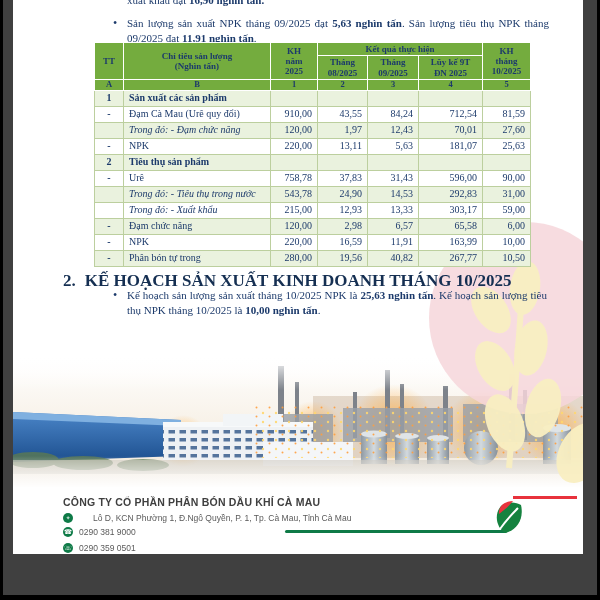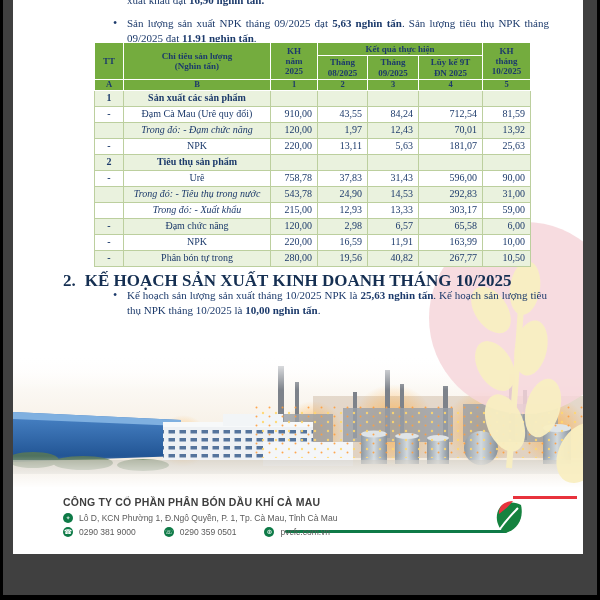--- a/index.html
+++ b/index.html
@@ -43,21 +43,21 @@
     vertical-align:middle;
   }
   .prod-table td{
     border:1px solid #bccf9e;color:#1c3a6b;font-size:10px;
     padding:1px 5px;height:13px;line-height:1.25;vertical-align:middle;
   }
   .prod-table .letters th{font-size:8.5px;height:10px;padding:0 2px;}
   .prod-table tr.row-alt td{background:#eaf2de;}
   .prod-table tr.row-plain td{background:#ffffff;}
   .prod-table td.c-tt{text-align:center;font-weight:bold;}
-  .prod-table td.c-label{text-align:center;}
+  .prod-table td.c-label{text-align:left;}
   .prod-table td.c-num{text-align:right;}
   .prod-table tr.row-section td{font-weight:bold;}
   .prod-table tr.row-sub td.c-label{font-style:italic;}
   .prod-table{border:1.5px solid #5d9432;}
   
   .section-heading{
     position:absolute;left:50px;top:271px;z-index:3;
     font-size:17px;font-weight:bold;color:#152f52;
   }
   .section-heading .sec-num{margin-right:9px;}
@@ -65,25 +65,25 @@
   .photo{position:absolute;left:0;top:356px;width:100%;height:132px;z-index:1;}
   .photo svg{display:block;width:100%;height:100%;}
   
   .footer{position:absolute;left:0;right:8px;top:487px;height:67px;background:#ffffff;z-index:4;}
   .company-name{
     position:absolute;left:50px;top:9px;
     font-family:"Liberation Sans", sans-serif;font-size:10.5px;font-weight:bold;
     color:#3f3f3f;letter-spacing:.2px;
   }
   .contact-line{
-    position:absolute;left:50px;display:flex;align-items:center;gap:6px;
+    position:absolute;left:50px;display:flex;align-items:center;gap:20px;
     font-family:"Liberation Sans", sans-serif;font-size:8.5px;color:#5a5a5a;
   }
   .addr-line{top:26px;}
-  .tel-line{top:40px;gap:6px;}
+  .tel-line{top:40px;gap:6px;flex-direction:column;}
   .tel-line .pair{display:flex;align-items:center;gap:6px;margin-right:22px;}
   .c-icon{
     width:10px;height:10px;border-radius:50%;background:#0e7a47;color:#fff;
     font-size:6.5px;display:flex;align-items:center;justify-content:center;line-height:1;
     flex:0 0 auto;
   }
   .green-rule{position:absolute;left:272px;top:43px;width:222px;height:3px;background:#0e7a47;border-radius:2px;}
   .red-rule{position:absolute;left:500px;top:9px;right:-2px;height:2.5px;background:#e8323c;}
   .leaf-logo{position:absolute;left:477px;top:11px;width:38px;height:38px;}
 </style>
@@ -175,21 +175,21 @@
             <td class="c-num">712,54</td>
             <td class="c-num">81,59</td>
           </tr>
           <tr class="row-alt row-sub">
             <td class="c-tt"></td>
             <td class="c-label">Trong đó: - Đạm chức năng</td>
             <td class="c-num">120,00</td>
             <td class="c-num">1,97</td>
             <td class="c-num">12,43</td>
             <td class="c-num">70,01</td>
-            <td class="c-num">13,92</td>
+            <td class="c-num">27,60</td>
           </tr>
           <tr class="row-plain row-item">
             <td class="c-tt">-</td>
             <td class="c-label">NPK</td>
             <td class="c-num">220,00</td>
             <td class="c-num">13,11</td>
             <td class="c-num">5,63</td>
             <td class="c-num">181,07</td>
             <td class="c-num">25,63</td>
           </tr>

